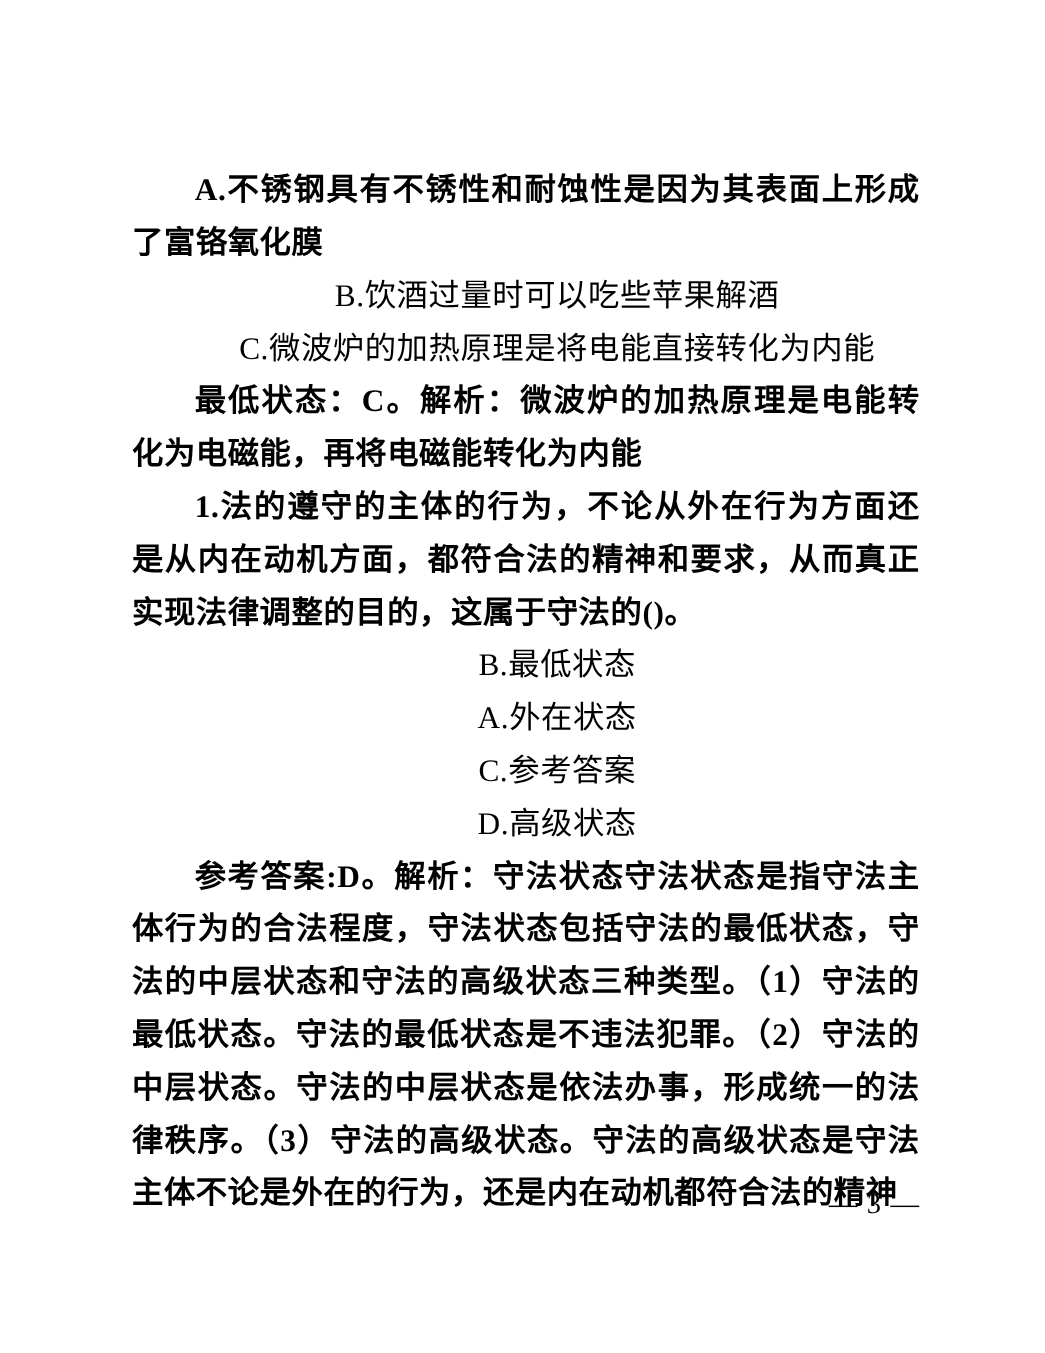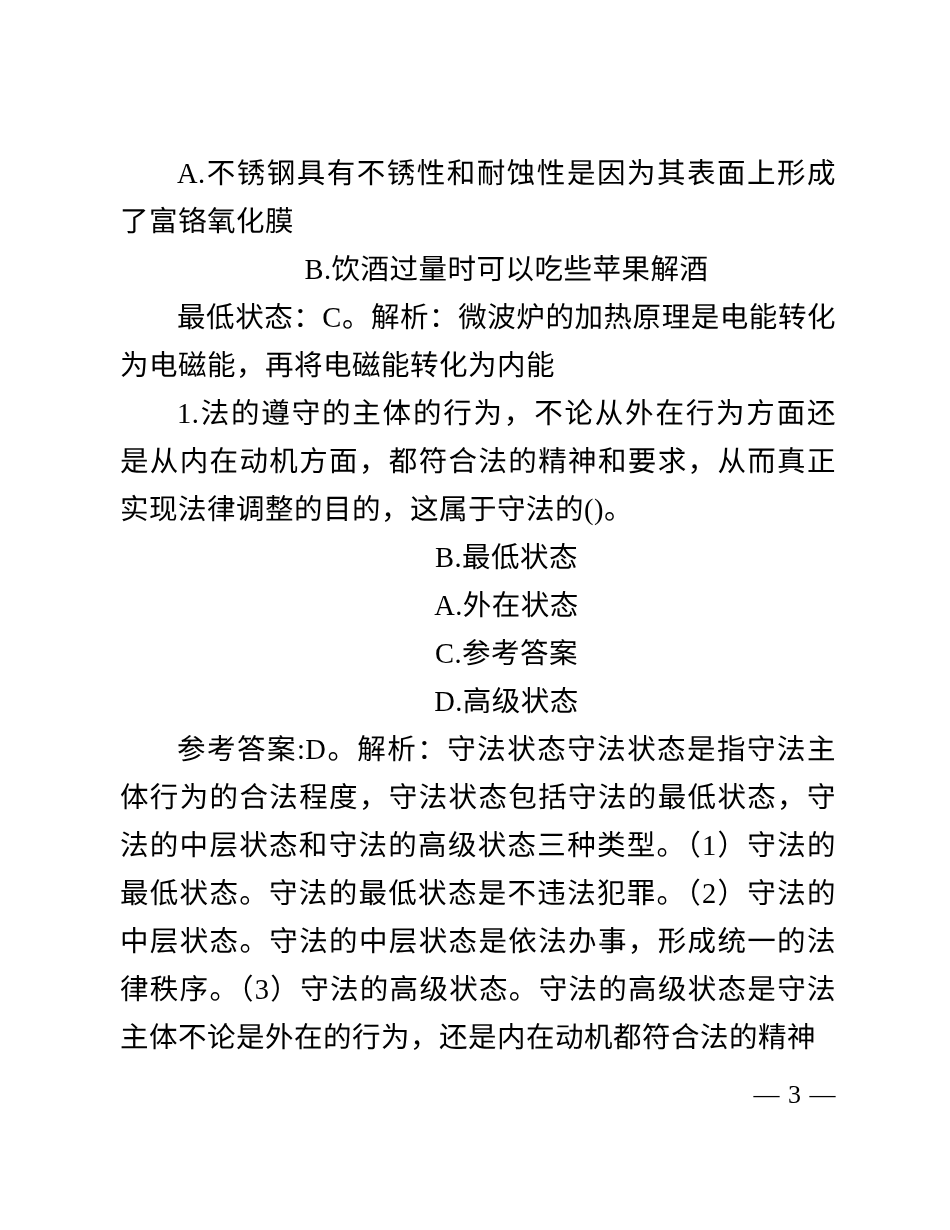--- a/index.html
+++ b/index.html
@@ -37,20 +37,21 @@
     text-align: justify;
     text-justify: inter-ideograph;
     text-align-last: left;
     letter-spacing: 0.5px;
     margin: 0;
     word-break: break-all;
   }
 
   .para.indent {
     text-indent: 2em;
+    font-weight: bold;
   }
 
   
   .option {
     font-size: 28.5px;
     line-height: 48px;
     text-indent: 2em;
     text-align: center;
     letter-spacing: 0.5px;
     margin: 0;
@@ -80,20 +81,21 @@
 <body>
 
 <div class="page">
 
   <div class="content">
 
     <p class="para indent">A.不锈钢具有不锈性和耐蚀性是因为其表面上形成了富铬氧化膜</p>
 
     <p class="option">B.饮酒过量时可以吃些苹果解酒</p>
 
+    <p class="option">C.微波炉的加热原理是将电能直接转化为内能</p>
 
 
     <p class="para indent">最低状态：C。解析：微波炉的加热原理是电能转化为电磁能，再将电磁能转化为内能</p>
 
     <p class="para indent">1.法的遵守的主体的行为，不论从外在行为方面还是从内在动机方面，都符合法的精神和要求，从而真正实现法律调整的目的，这属于守法的()。</p>
 
     <p class="option">B.最低状态</p>
 
     <p class="option">A.外在状态</p>
 

